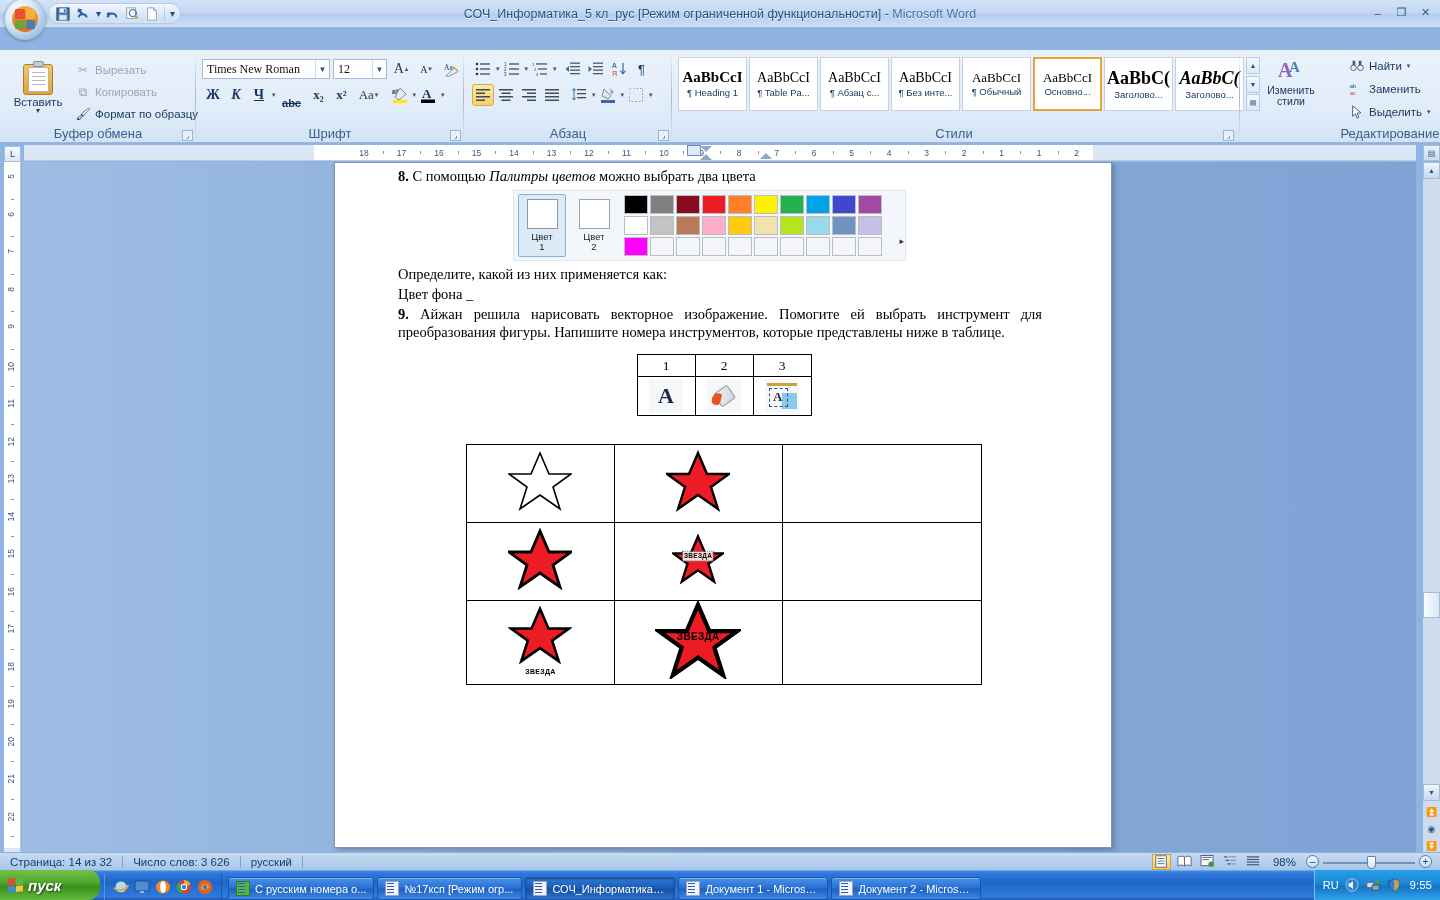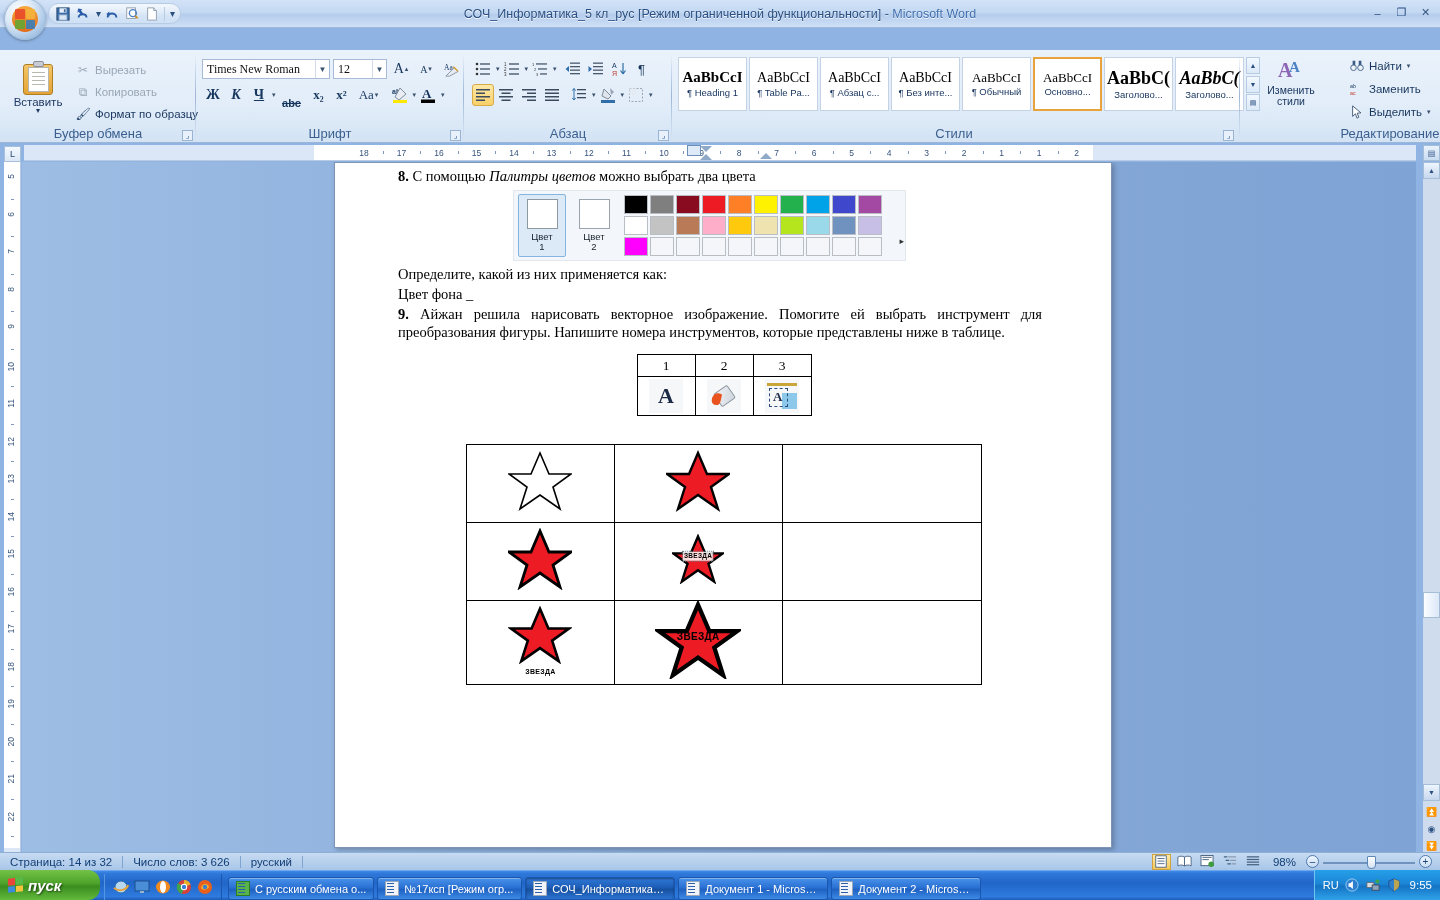--- a/index.html
+++ b/index.html
@@ -1189,21 +1189,21 @@
             <circle cx="8" cy="8" r="7" fill="#e8601c"></circle>
             <path d="M4 9 C5 4 11 4 12 8 C10 11 6 12 4 9 Z" fill="#f5b02e"></path>
             <circle cx="8" cy="8" r="2.2" fill="#3b7fd4"></circle>
           </svg>
       </div>
     </div>
 
     <div class="tasks">
       <div class="task">
         <span class="wicon" style="background:#57b34a;border-color:#2e7a26;"></span>
-        <span class="tl">С русским обмена о...</span>
+        <span class="tl">С русским номера о...</span>
       </div>
       <div class="task">
         <span class="wicon word"></span>
         <span class="tl">№17ксп [Режим огр...</span>
       </div>
       <div class="task active">
         <span class="wicon word"></span>
         <span class="tl">СОЧ_Информатика_...</span>
       </div>
       <div class="task">

